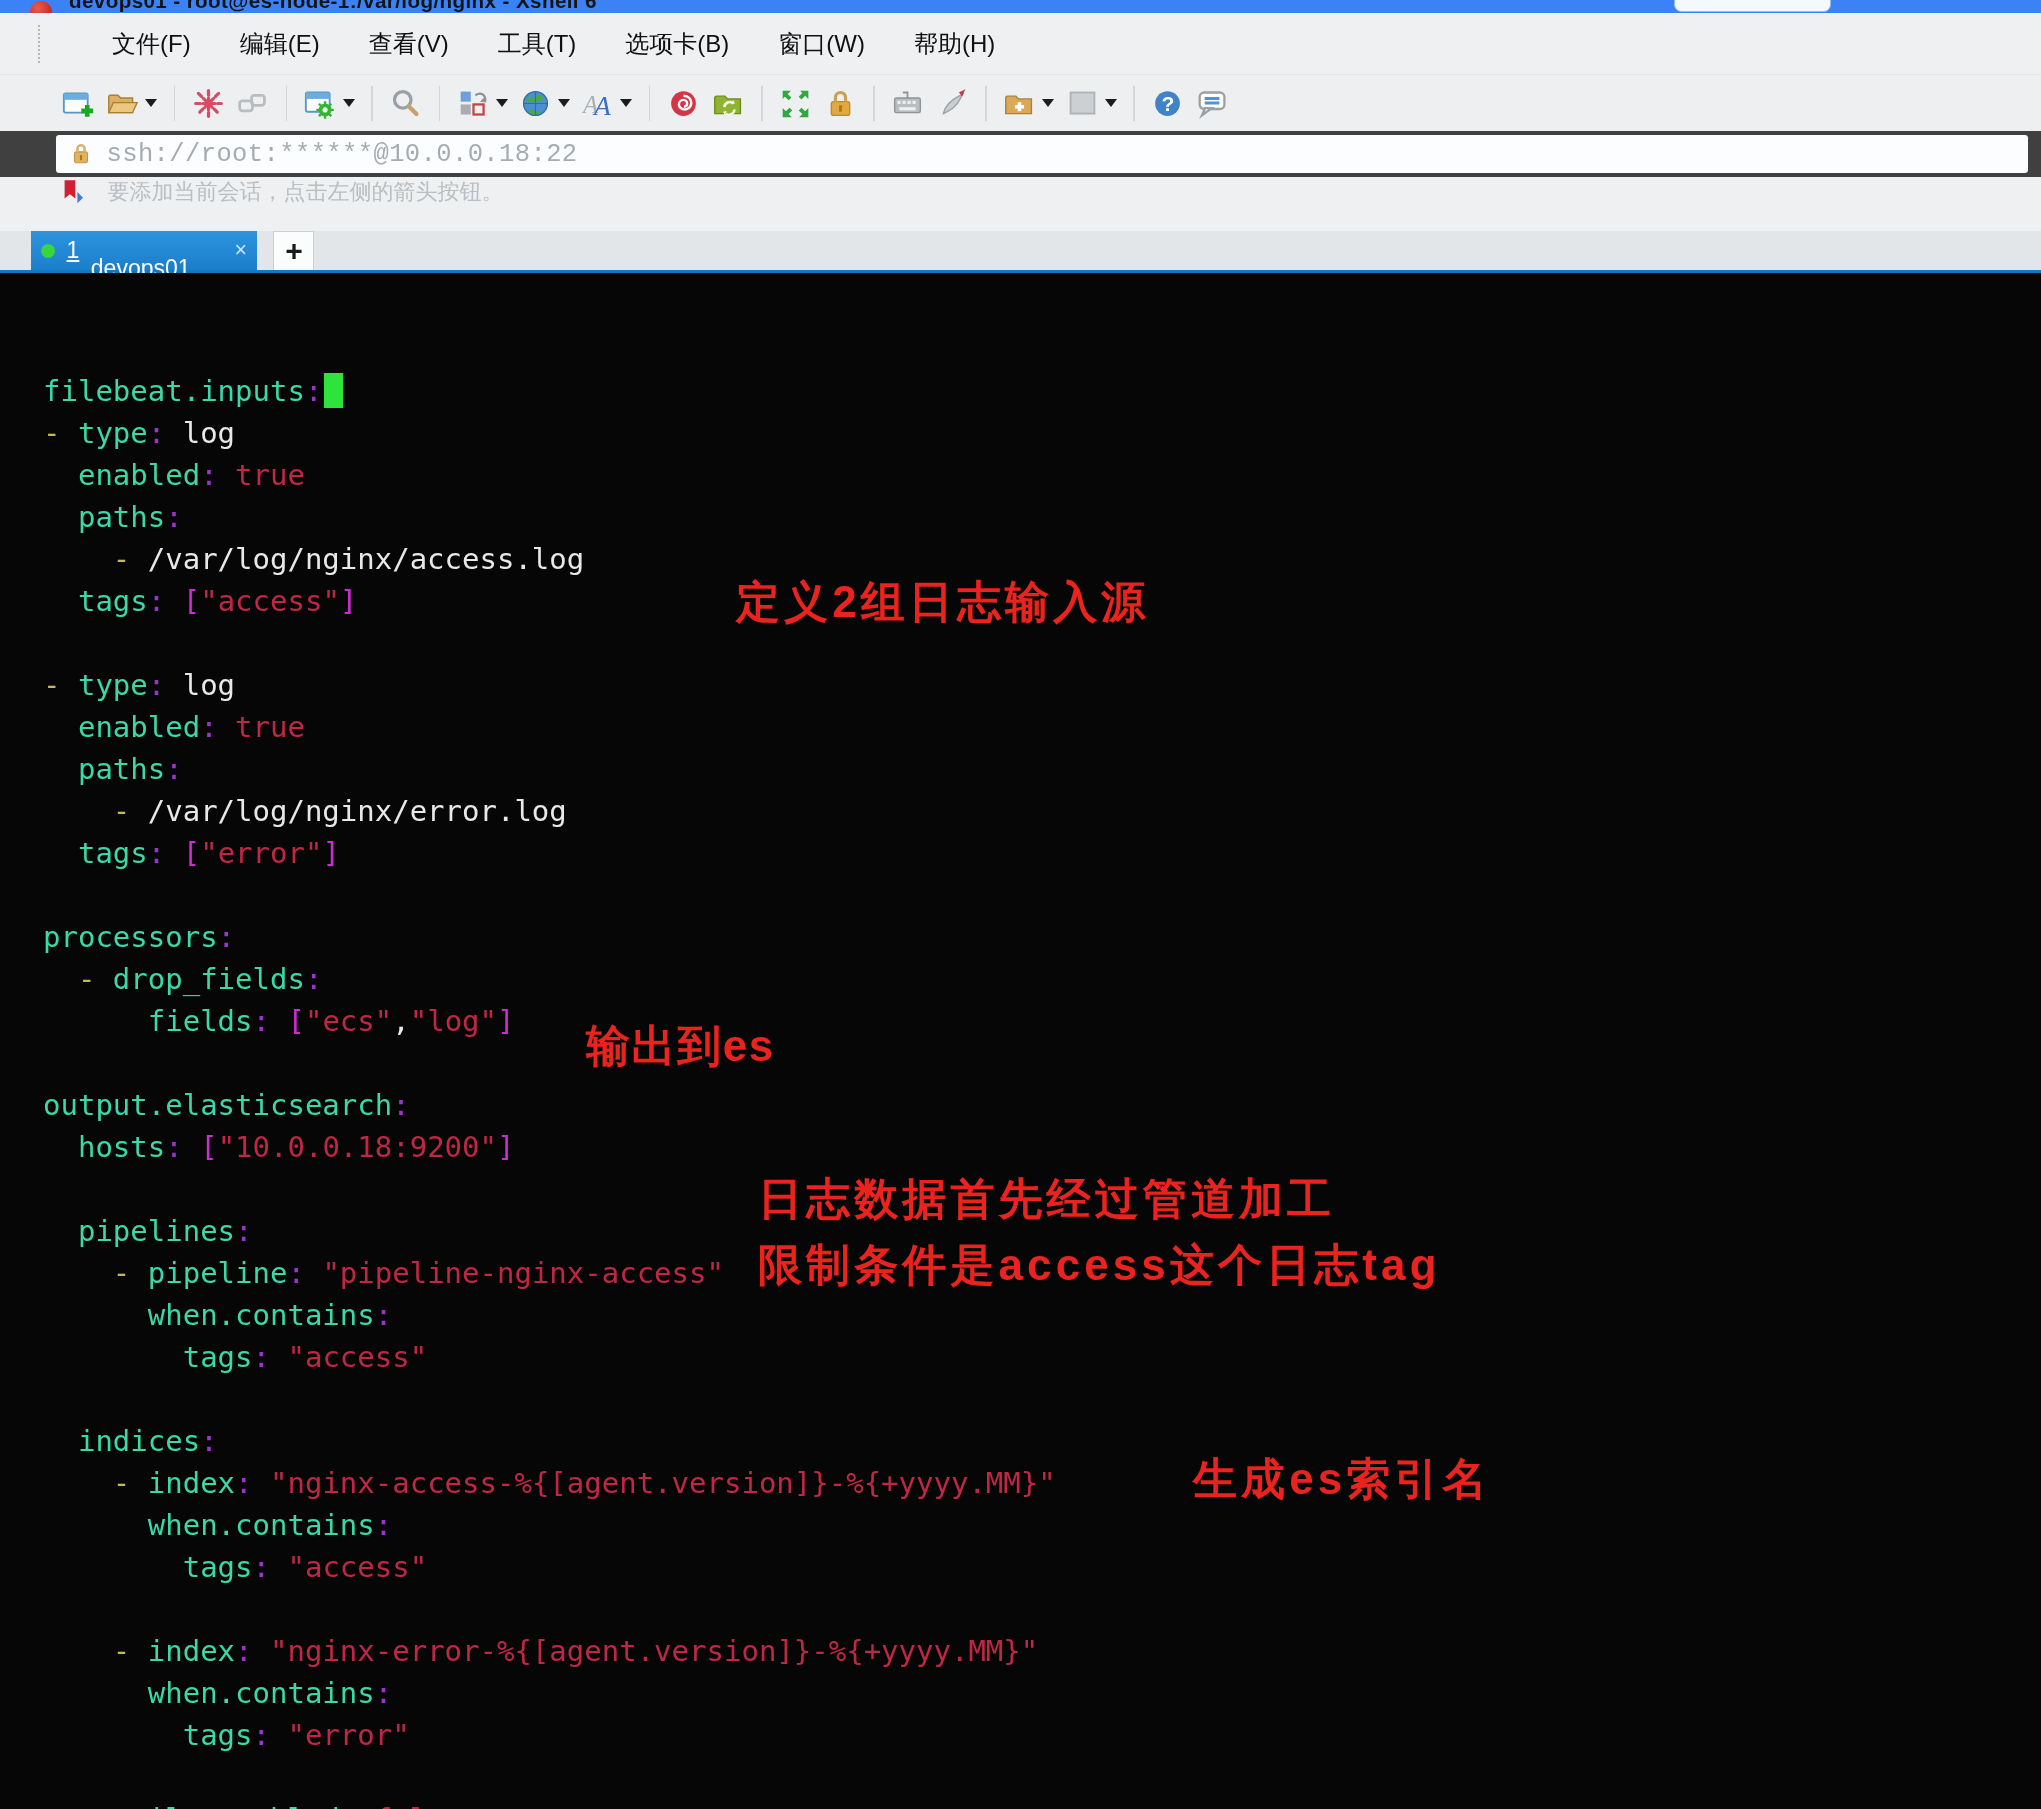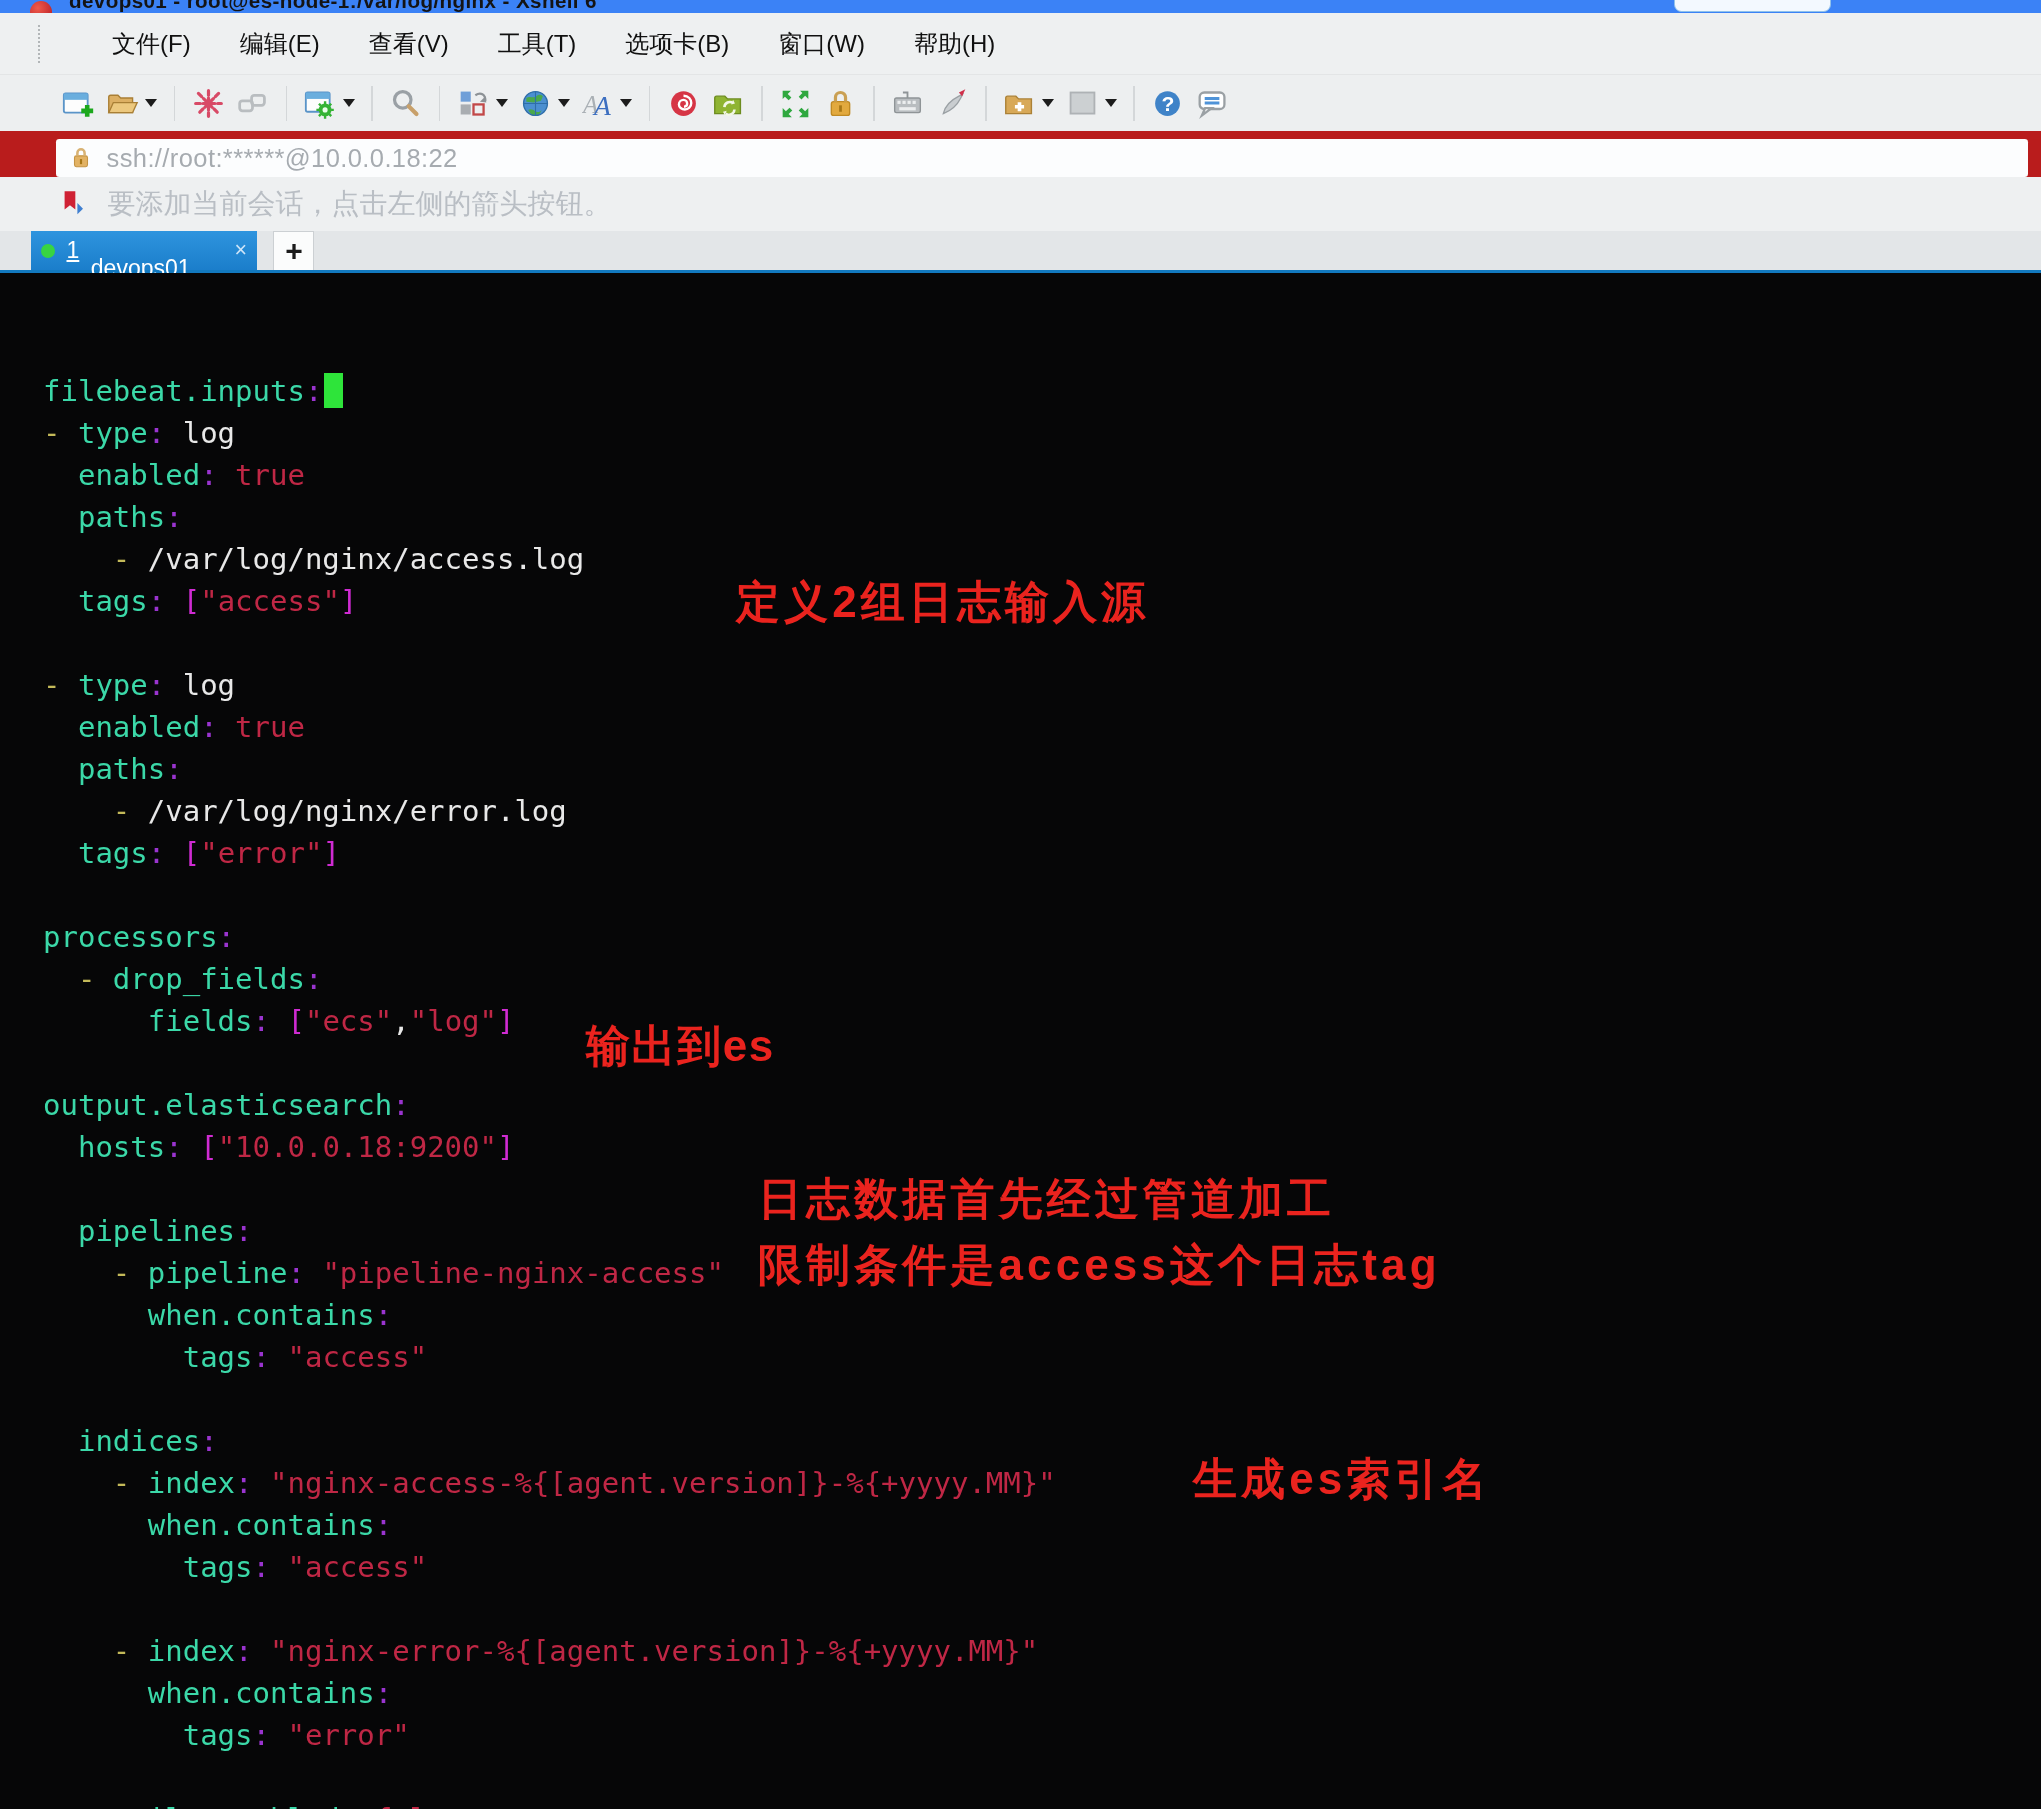--- a/index.html
+++ b/index.html
@@ -18,27 +18,27 @@
     padding-left:112px;gap:49px;font-size:24px;color:#101010;position:relative;}
   .grip{position:absolute;left:38px;top:11.5px;bottom:11.5px;border-left:2.5px dotted #b2b6b8;}
   .menu-item{cursor:default;white-space:nowrap;}
   
   .toolbar{height:56px;background:#edeff0;display:flex;align-items:center;padding-left:56px;position:relative;}
   .tb-btn{display:flex;align-items:center;margin:0 5.8px;}
   .tb-btn svg{width:33px;height:33px;display:block;}
   .caret{width:0;height:0;border-left:6.6px solid transparent;border-right:6.6px solid transparent;border-top:8.2px solid #1c1c1c;margin-left:5.8px;}
   .tb-sep{width:1.6px;height:35px;background:#d4d7d9;margin:0 10.7px;}
   
-  .addressbar{height:46px;background:#b91c1c;display:flex;align-items:flex-end;padding:0 13px 0 56px;position:relative;}
+  .addressbar{height:46px;background:#404040;display:flex;align-items:center;padding:0 13px 0 56px;position:relative;font-family:Liberation Mono, monospace;}
   .address-input{flex:1;height:38px;background:#fcfdfe;border-radius:3.3px;display:flex;align-items:center;
     padding-left:11.5px;font-size:25.5px;color:#a6abb0;letter-spacing:0.4px;}
   .address-input svg{width:26px;height:26px;margin-right:13px;}
   
-  .infobar{height:54px;background:#eef0f1;display:flex;align-items:center;padding-left:58px;gap:16.4px;
-    font-size:28px;color:#b9bec4;position:relative;}
+  .infobar{height:54px;background:#eef0f1;display:flex;padding-left:58px;gap:16.4px;
+    font-size:22px;color:#b9bec4;position:relative;}
   .infobar svg{width:33px;height:33px;}
   
   .tabbar{height:39px;background:#e3e6e8;border-bottom:3.3px solid #1279bf;display:flex;align-items:stretch;}
   .tab-active{margin-left:31px;width:206px;background:linear-gradient(#2e94de,#1b7ecb);color:#fff;
     display:flex;align-items:center;gap:11.5px;padding:0 10px;font-size:23px;}
   .tab-dot{width:14px;height:14px;border-radius:50%;background:#38d442;flex:0 0 auto;}
   .tab-num{text-decoration:underline;}
   .tab-label{white-space:nowrap;margin-top:36px;}
   .tab-close{margin-left:auto;color:#cfe5f8;font-size:21.4px;}
   .tab-new{width:39px;margin-left:16.4px;background:#fbfcfc;border:1.6px solid #ccd0d3;border-bottom:none;

